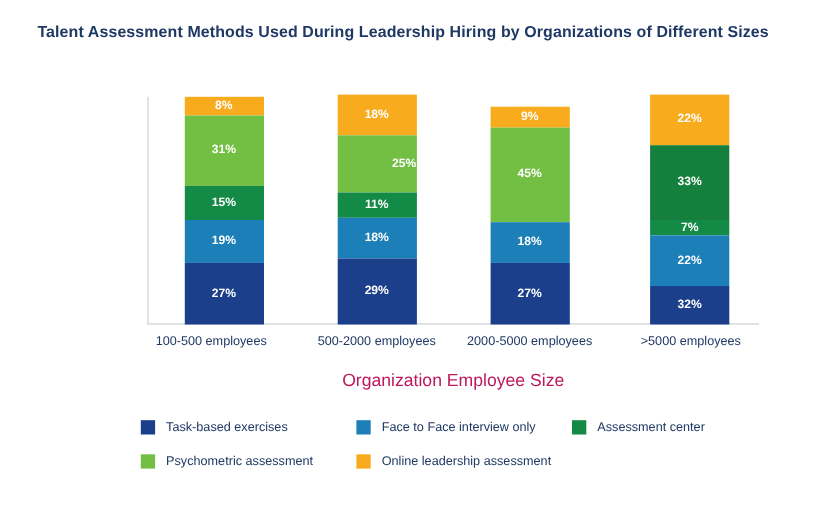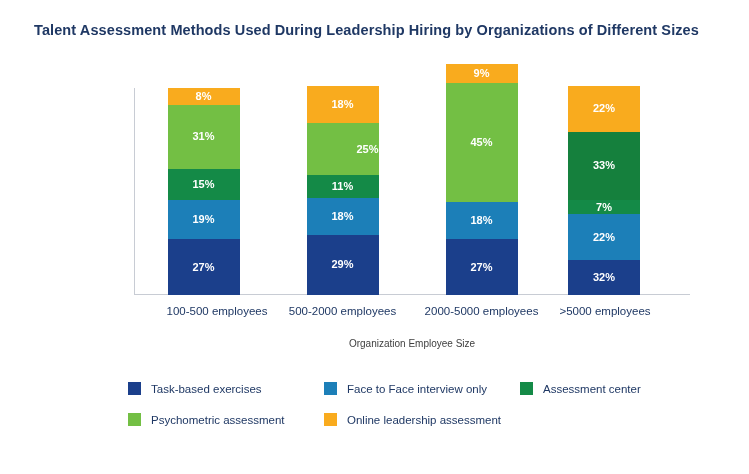--- a/index.html
+++ b/index.html
@@ -81,22 +81,22 @@
     text-align: center;
     font-size: 11.5px;
     color: #1f3864;
   }
   #x-axis-title {
     position: absolute;
     left: 134px;
     top: 338px;
     width: 556px;
     text-align: center;
-    font-size: 10px;
-    color: #404040;
+    font-size: 16px;
+    color: #be185d;
   }
   
   #legend {
     position: absolute;
     left: 128px;
     top: 382px;
     width: 560px;
     display: grid;
     grid-template-columns: 196px 196px 196px;
     grid-row-gap: 18px;
@@ -162,32 +162,32 @@
           <div class="seg" style="background: rgb(27, 63, 139); height: 60.03px;">
             <span>29%</span>
           </div>
         </div>
       </div>
       <div class="bar-group" style="left: 311.5px;">
         <div class="bar-stack">
           <div class="seg" style="background: rgb(249, 171, 30); height: 18.63px;">
             <span>9%</span>
           </div>
-          <div class="seg" style="background: rgb(115, 191, 68); height: 119px;">
+          <div class="seg" style="background: rgb(115, 191, 68); height: 86px;">
             <span>45%</span>
           </div>
           <div class="seg" style="background: rgb(28, 127, 184); height: 37.26px;">
             <span>18%</span>
           </div>
           <div class="seg" style="background: rgb(27, 63, 139); height: 55.89px;">
             <span>27%</span>
           </div>
         </div>
       </div>
-      <div class="bar-group" style="left: 434px;">
+      <div class="bar-group" style="left: 457px;">
         <div class="bar-stack">
           <div class="seg" style="background: rgb(249, 171, 30); height: 45.54px;">
             <span>22%</span>
           </div>
           <div class="seg" style="background: #15803d; height: 68.31px;">
             <span>33%</span>
           </div>
           <div class="seg" style="background: rgb(20, 138, 71); height: 14.49px;">
             <span>7%</span>
           </div>
@@ -219,17 +219,17 @@
       <div class="legend-item">
         <span class="legend-swatch" style="background: rgb(115, 191, 68);"></span>
         <span>Psychometric assessment</span>
       </div>
       <div class="legend-item">
         <span class="legend-swatch" style="background: rgb(249, 171, 30);"></span>
         <span>Online leadership assessment</span>
       </div>
     </div>
 
-<div class="cat-label" style="left: 132px;">100-500 employees</div>
+<div class="cat-label" style="left: 107px;">100-500 employees</div>
     <div class="cat-label" style="left: 257.5px;">500-2000 employees</div>
     <div class="cat-label" style="left: 396.5px;">2000-5000 employees</div>
-    <div class="cat-label" style="left: 520px;">&gt;5000 employees</div>
+    <div class="cat-label" style="left: 543px;">&gt;5000 employees</div>
   </div>
 
 </body></html>

